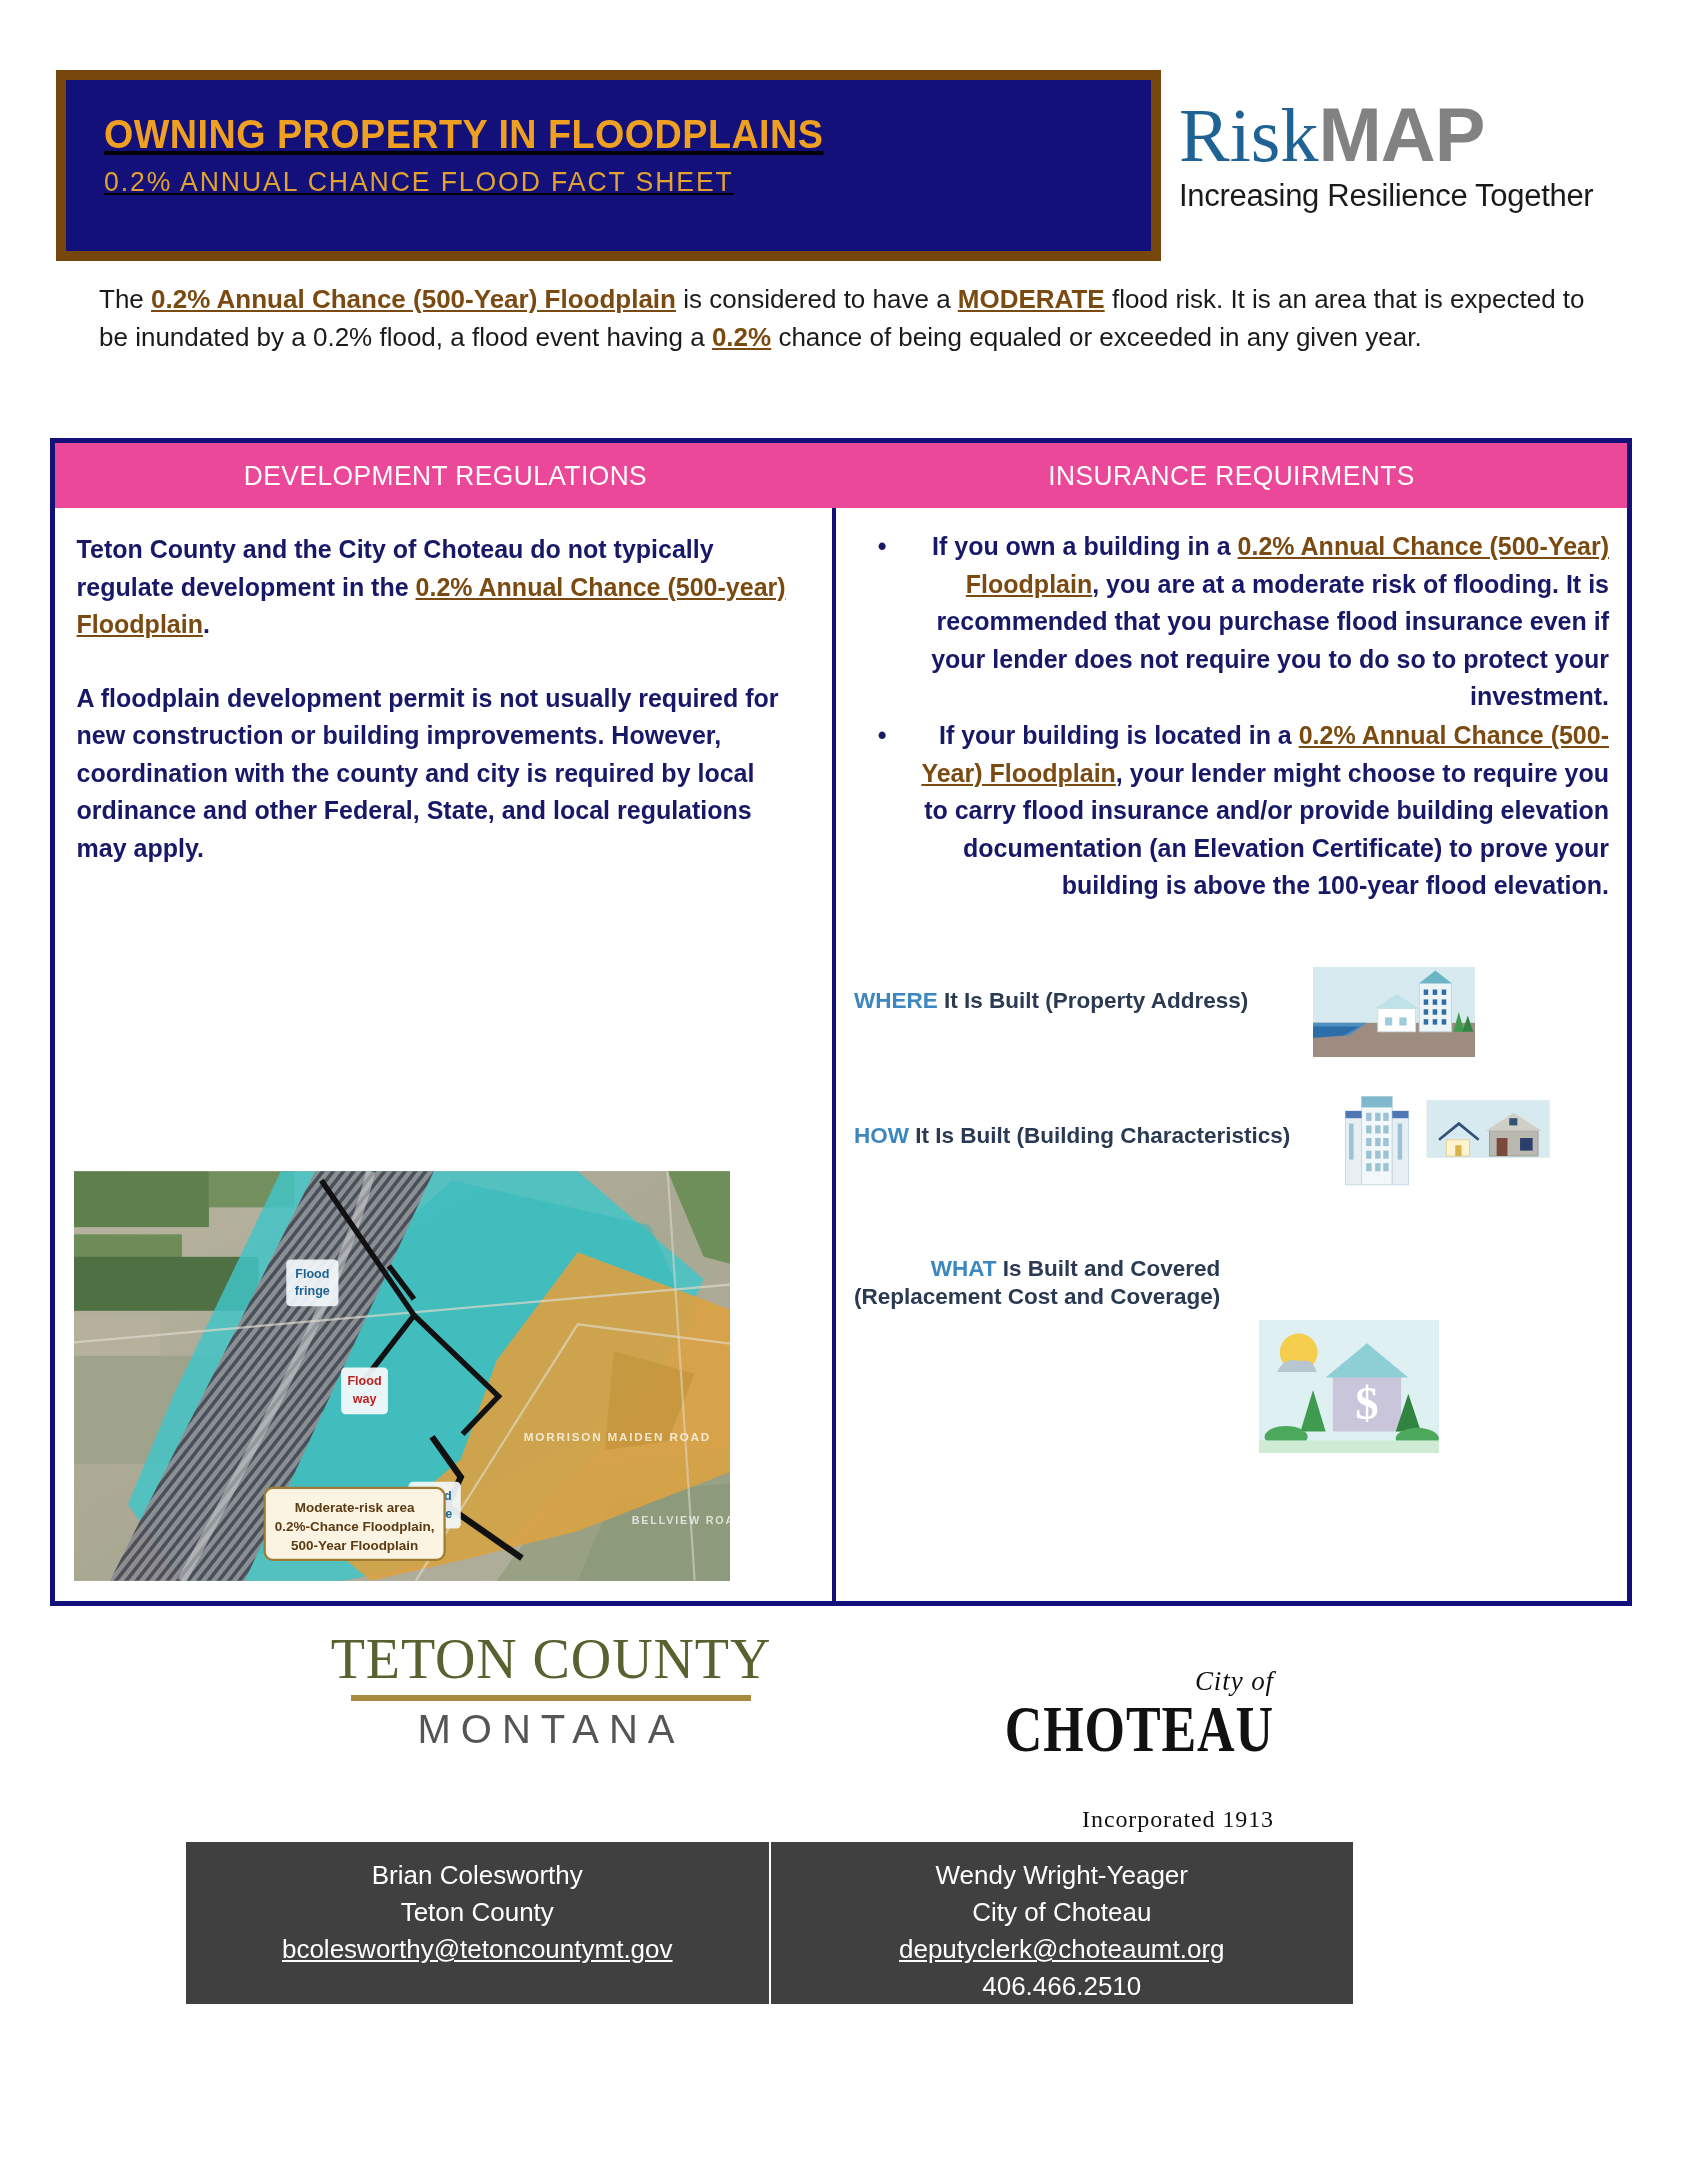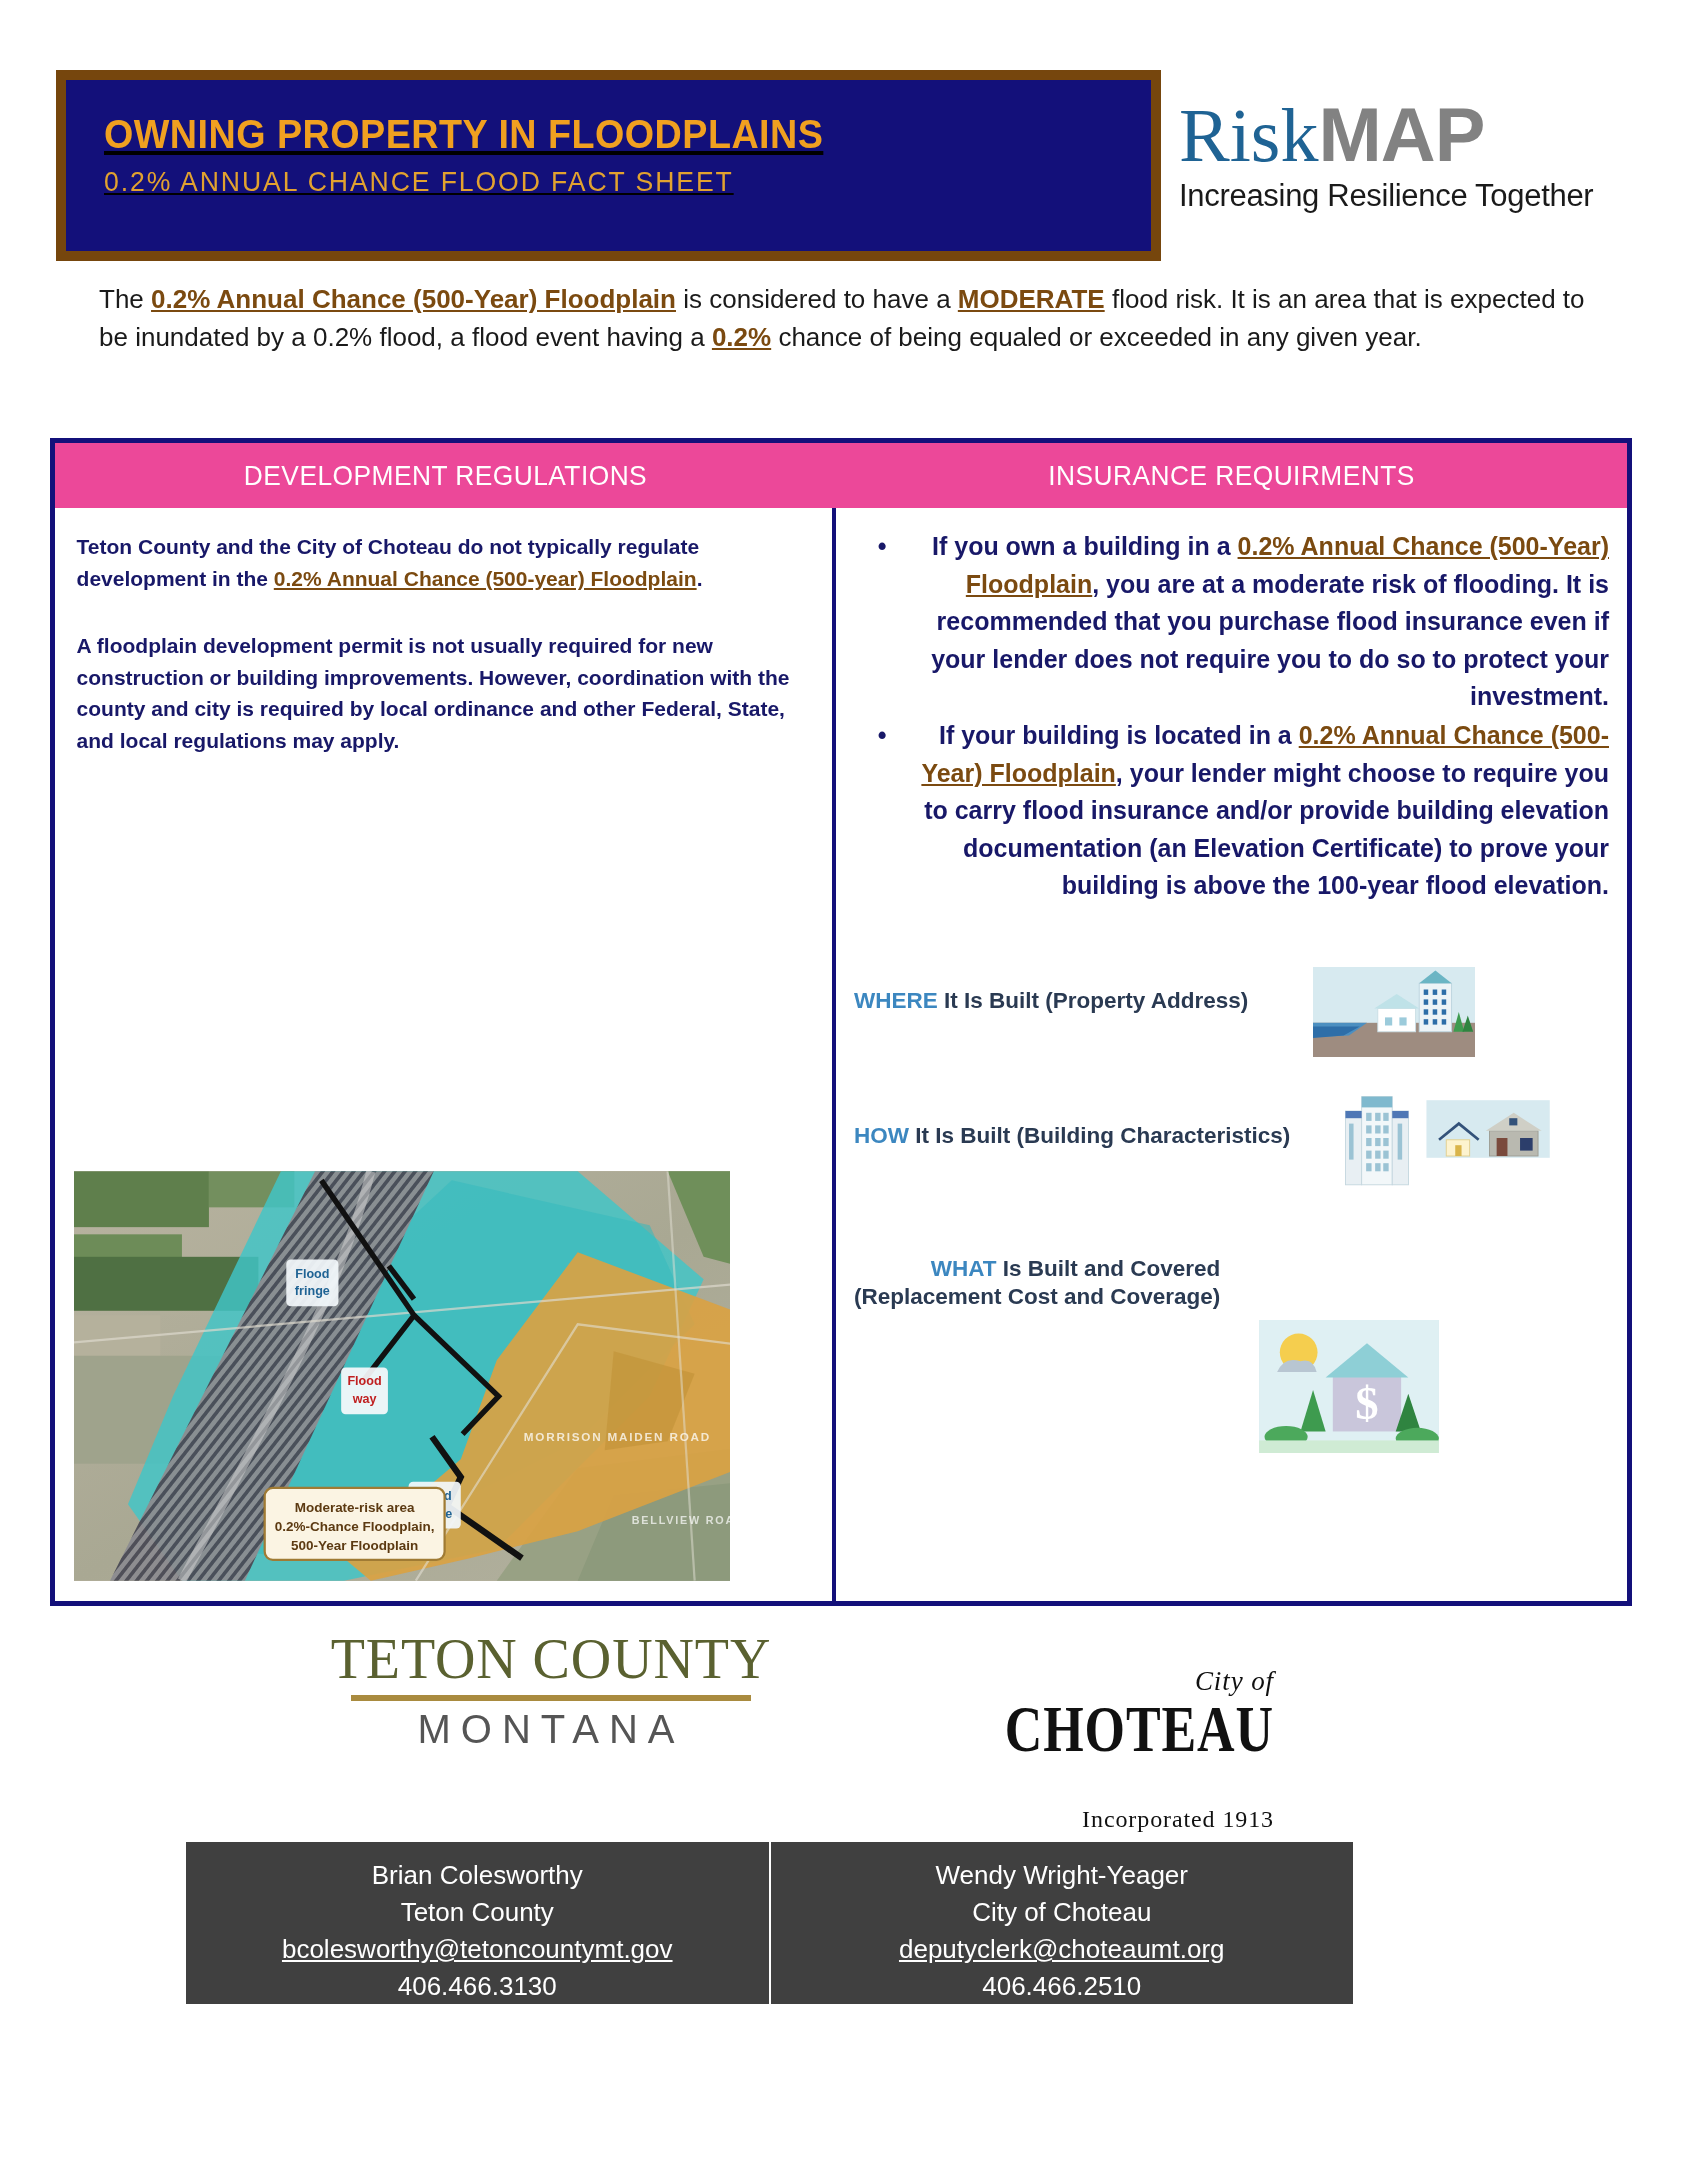--- a/index.html
+++ b/index.html
@@ -136,21 +136,21 @@
   #col-right {
     flex: 1;
     position: relative;
     text-align: right;
   }
 
   
   #left-text {
     padding: 23.4px 34px 0 21.6px;
     color: #181868;
-    font-size: 21px;
+    font-size: 25px;
     font-weight: bold;
     line-height: 1.5;
   }
   #left-text p { margin: 0 0 36px 0; }
 
   
   #right-bullets {
     padding: 20px 18px 0 31px;
     color: #181868;
     font-size: 25px;
@@ -531,21 +531,20 @@
   <div id="choteau-cityof">City of</div>
   <div id="choteau-name">CHOTEAU</div>
   <div id="choteau-inc">Incorporated 1913</div>
 </div>
 
 <div id="contact-footer">
   <div class="contact-block" id="contact-block-left">
     <div>Brian Colesworthy</div>
     <div>Teton County</div>
     <div class="contact-email">bcolesworthy@tetoncountymt.gov</div>
-    <div>406.466.3130</div>
   </div>
   <div class="contact-block">
     <div>Wendy Wright-Yeager</div>
     <div>City of Choteau</div>
     <div class="contact-email">deputyclerk@choteaumt.org</div>
     <div>406.466.2510</div>
   </div>
 </div>
 
 

